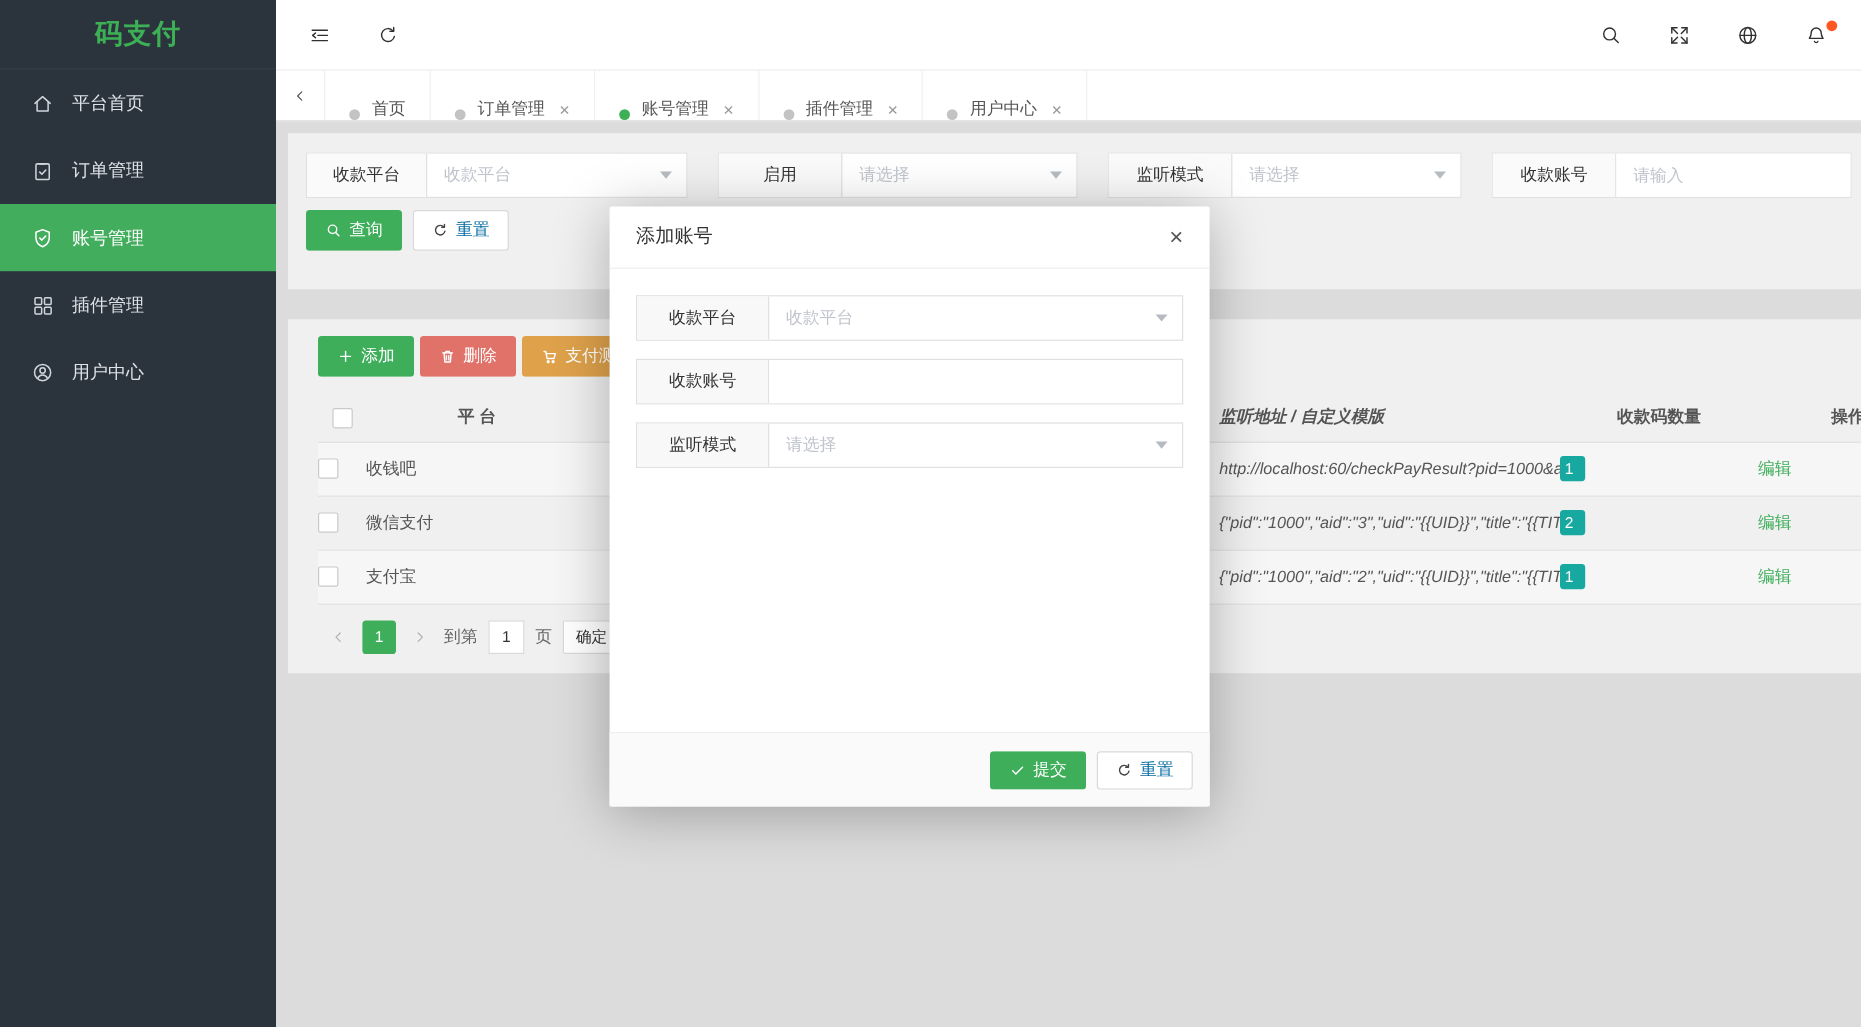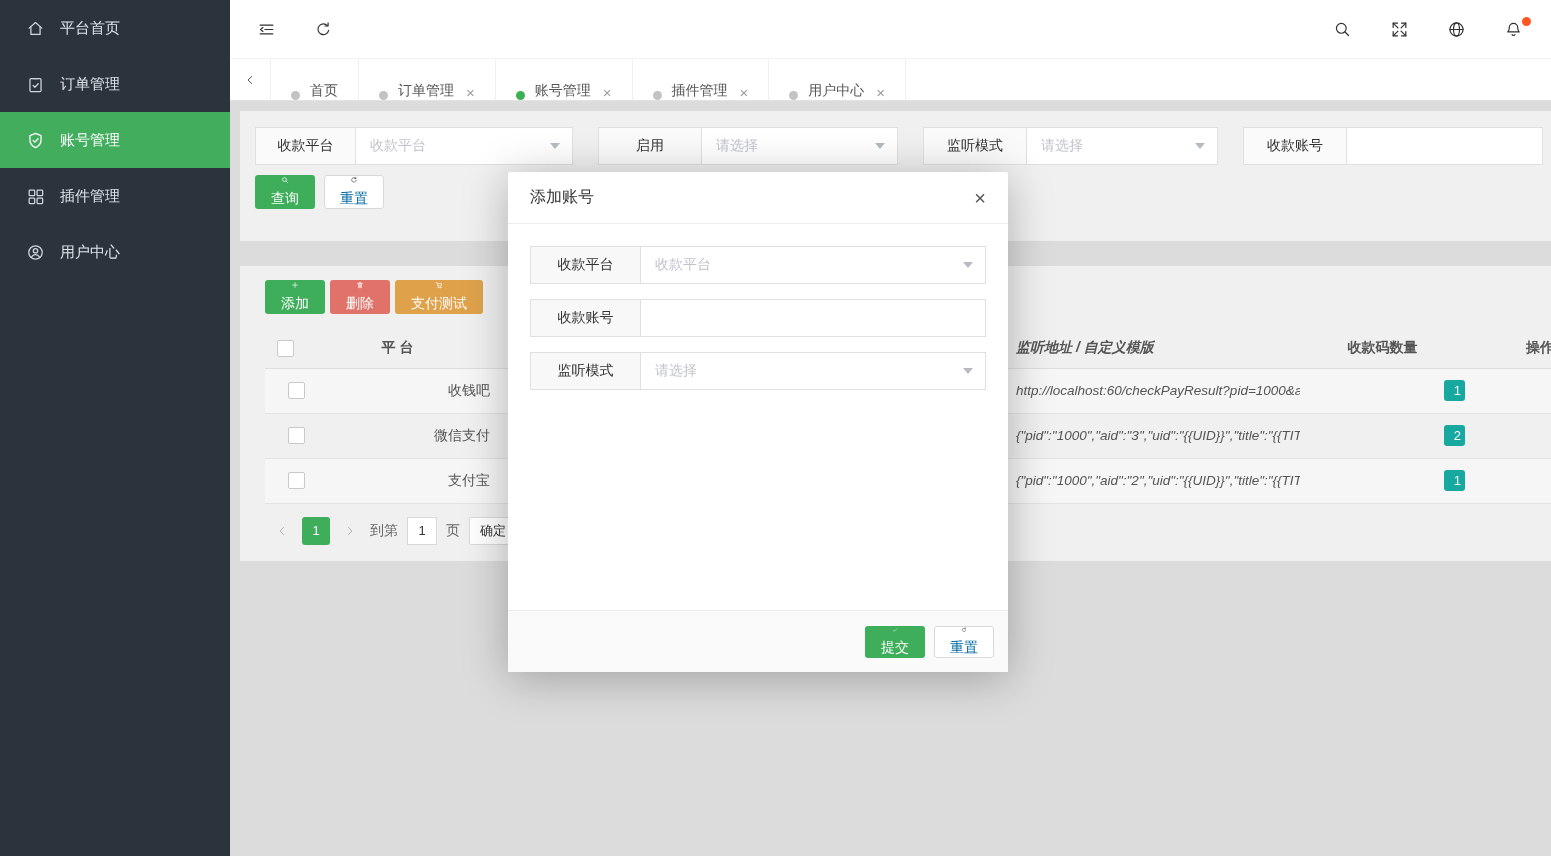--- a/index.html
+++ b/index.html
@@ -55,42 +55,42 @@
   .fgroup .flabel { background:#fafafa; border-right:1px solid #e0e0e0; display:flex;
                     align-items:center; justify-content:center; color:#333; font-size:14px;
                     width:103px; flex:none; }
   .fgroup .fselect { display:flex; align-items:center; justify-content:space-between;
                      padding:0 12px 0 14px; color:#c0c4cc; font-size:14px; cursor:pointer; }
   .fgroup input { border:none; outline:none; padding:0 14px; font-size:14px; color:#333; width:100%; }
   .fgroup input::placeholder { color:#c0c4cc; }
   .caret { width:0; height:0; border-left:5px solid transparent; border-right:5px solid transparent;
            border-top:6px solid #b6bbc1; flex:none; margin-left:10px; }
   .btn { display:inline-flex; align-items:center; justify-content:center; gap:6px; height:34px;
-         padding:0 15px; border-radius:3px; font-size:14px; cursor:pointer; border:1px solid transparent;flex-direction:column; }
+         padding:0 15px; border-radius:3px; font-size:14px; cursor:pointer; border:1px solid transparent; }
   .btn svg { width:14px; height:14px; stroke-width:2; fill:none; stroke-linecap:round; stroke-linejoin:round; }
   .btn-green { background:#3eae5b; color:#fff; }
   .btn-green svg { stroke:#fff; }
   .btn-plain { background:#fff; color:#0369a1; border-color:#d9d9d9; }
   .btn-plain svg { stroke:#444; }
   .btn-red { background:#e0726a; color:#fff; }
   .btn-red svg { stroke:#fff; }
   .btn-orange { background:#dfa24b; color:#fff; }
   .btn-orange svg { stroke:#fff; }
   .filter-btns { margin-top:10px; display:flex; gap:9px; }
 
   
   .table-panel { margin-top:25px; padding:14px 25px 16px 25px; overflow:hidden; }
   .tp-toolbar { display:flex; align-items:center; }
   .tp-toolbar .left { display:flex; gap:5px; }
   table { border-collapse:collapse; table-layout:fixed; width:1350px; margin-top:14px; font-size:14px; }
   col.c-check{width:40px} col.c-plat{width:185px} col.c-fill{width:520px}
   col.c-listen{width:290px} col.c-count{width:165px} col.c-act{width:150px}
   thead th { height:40px; font-weight:bold; color:#555; text-align:center;
              border-bottom:1px solid #dedede; }
-  tbody td { height:45px; text-align:right; color:#555; border-bottom:1px solid #e3e3e3; }
+  tbody td { height:45px; text-align:left; color:#555; border-bottom:1px solid #e3e3e3; }
   tbody tr:nth-child(odd) { background:#f6f6f6; }
   td.listen, th.listen-h { text-align:left; padding-left:6px;font-style:italic; }
   td.listen { font-size:13.5px; color:#555; white-space:nowrap; overflow:hidden; }
   .cbx { display:inline-block; width:17px; height:17px; border:1px solid #c9c9c9; background:#fff;
          border-radius:2px; vertical-align:middle; cursor:pointer; }
   .badge { display:inline-block; min-width:21px; height:21px; line-height:21px; padding:0 4px;
            background:#17a8a0; color:#fff; border-radius:3px; font-size:13px; }
   .act-link { color:#3eae5b; cursor:pointer; white-space:nowrap; }
 
   
@@ -122,20 +122,21 @@
                 border-top:1px solid #ededed; display:flex; align-items:center; justify-content:flex-end;
                 gap:9px; padding:0 14px; }
   .modal-foot .btn { height:32px; }
 </style>
 </head>
 <body>
 
 <div class="app">
 
   <aside class="sidebar">
+    <div class="logo">码支付</div>
 
     <div class="menu-item">
       <svg viewBox="0 0 24 24">
           <path d="M4 11.5 L12 4.5 L20 11.5"></path>
           <path d="M6.2 10 V19.5 H17.8 V10"></path>
         </svg>
       <span>平台首页</span>
     </div>
     <div class="menu-item">
       <svg viewBox="0 0 24 24">
@@ -276,20 +277,21 @@
         </div>
         <div class="fgroup" style="width:295px">
           <span class="flabel">监听模式</span>
           <span class="fselect" style="flex:1">
             <span>请选择</span>
             <span class="caret"></span>
           </span>
         </div>
         <div class="fgroup" style="width:300px">
           <span class="flabel">收款账号</span>
+          <input type="text" placeholder="请输入" style="">
         </div>
       </div>
       <div class="filter-btns">
         <button class="btn btn-green">
           <svg viewBox="0 0 24 24">
               <circle cx="10.5" cy="10.5" r="6"></circle>
               <path d="M15 15 L19.5 19.5"></path>
             </svg>
           <span>查询</span>
         </button>

